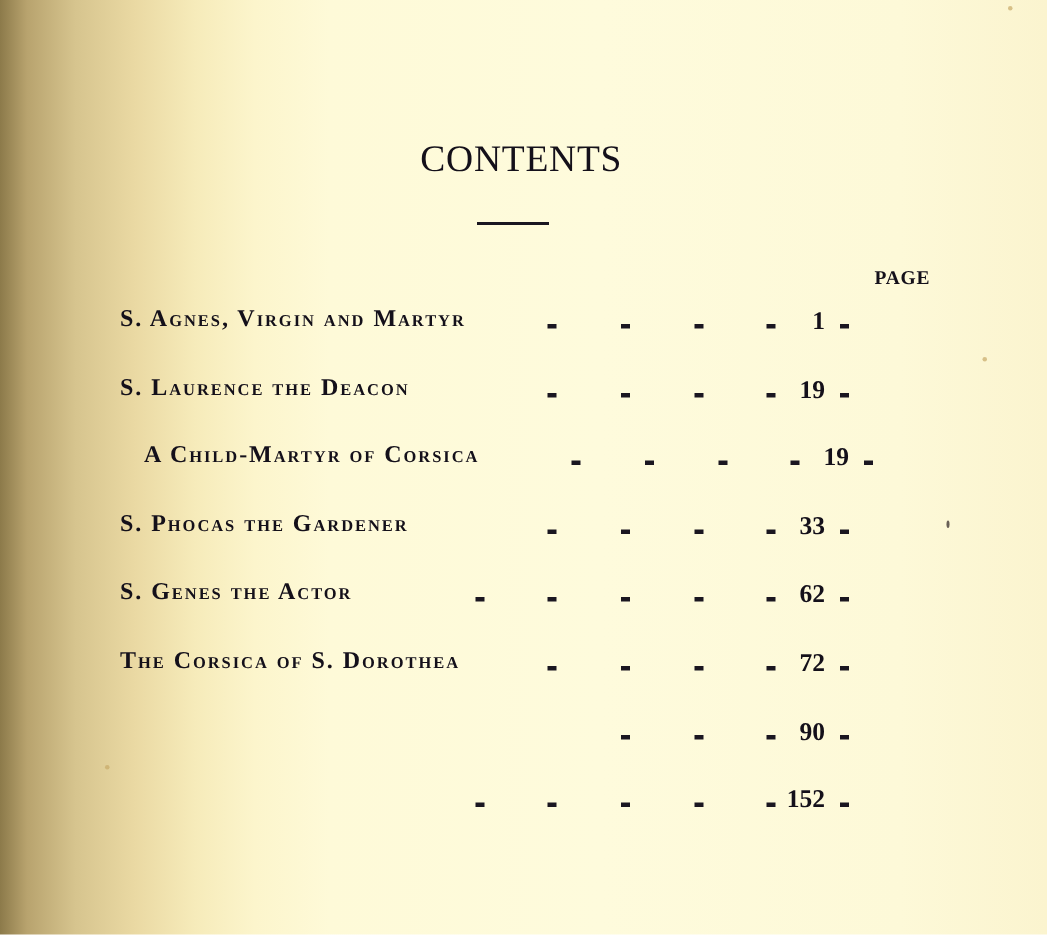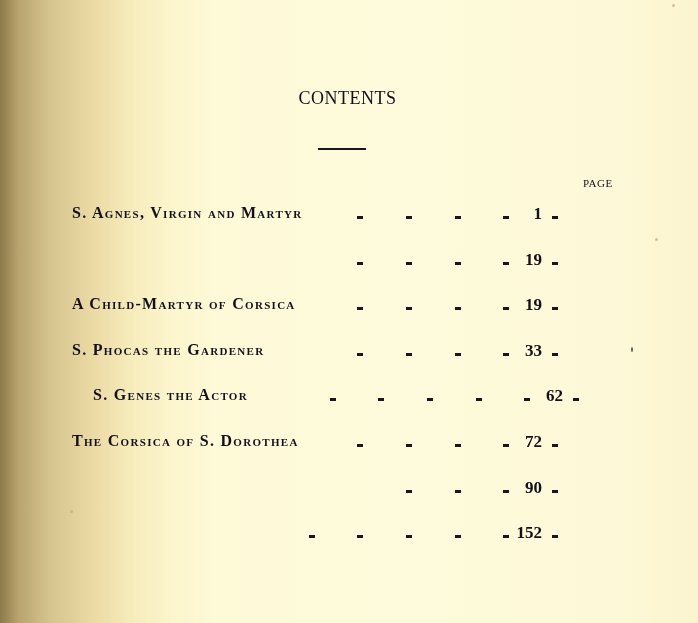--- a/index.html
+++ b/index.html
@@ -8,33 +8,33 @@
     background: linear-gradient(to right,
       #8c7a4a 0px, #b8a36e 18px, #d6c48e 50px, #ead9a3 90px,
       #f6ebba 130px, #fcf5cc 170px, #fefad8 220px, #fefbdc 400px,
       #fdf9d8 600px, #fbf4cf 698px);
     font-family: "Liberation Serif", "DejaVu Serif", serif;
     color: #14101a;
   }
   .speck { position: absolute; border-radius: 50%; background: #c8a968; opacity: .7; }
   .title {
     position: absolute; left: 0; width: 698px; top: 76px; text-align: center;
-    font-size: 18px; letter-spacing: 0.5px; font-weight: normal;
+    font-size: 25px; letter-spacing: 0.5px; font-weight: normal;
     padding-left: 0;
   }
   .title span { display: inline-block; margin-left: -3px; }
   .rule {
     position: absolute; left: 318px; top: 148px; width: 48px; height: 2px;
     background: #1a1620;
   }
   .page-head {
-    position: absolute; left: 583px; top: 177px; font-size: 11px;
-    font-weight: normal; letter-spacing: 0.5px;
+    position: absolute; left: 583px; top: 177px; font-size: 13px;
+    font-weight: bold; letter-spacing: 0.5px;
   }
-  .entry { position: absolute; left: 4px; width: 624px; height: 24px; }
+  .entry { position: absolute; left: 12px; width: 624px; height: 24px; }
   .entry-title {
     position: absolute; left: 68px; top: 0;
     font-variant: small-caps; font-weight: bold; font-size: 16px;
     letter-spacing: 1.3px; white-space: nowrap;
   }
   .dash {
     position: absolute; top: 12px; width: 6px; height: 3px; background: #1a1620;
   }
   .pg {
     position: absolute; right: 86px; top: 0; font-size: 17px; font-weight: bold;
@@ -53,34 +53,35 @@
 <div class="rule"></div>
 <div class="page-head">PAGE</div>
 
 <div id="toc">
   <div class="entry" style="top:204px;">
     <span class="entry-title">S. Agnes, Virgin and Martyr</span>
     <span class="leaders"><span class="dash" style="left: 353px;"></span><span class="dash" style="left: 402px;"></span><span class="dash" style="left: 451px;"></span><span class="dash" style="left: 499px;"></span><span class="dash" style="left: 548px;"></span></span>
     <span class="pg">1</span>
   </div>
   <div class="entry" style="top:250px;">
+    <span class="entry-title">S. Laurence the Deacon</span>
     <span class="leaders"><span class="dash" style="left: 353px;"></span><span class="dash" style="left: 402px;"></span><span class="dash" style="left: 451px;"></span><span class="dash" style="left: 499px;"></span><span class="dash" style="left: 548px;"></span></span>
     <span class="pg">19</span>
   </div>
-  <div class="entry" style="top:295px;">
+  <div class="entry" style="top:295px;margin-left:16px;">
     <span class="entry-title">A Child-Martyr of Corsica</span>
     <span class="leaders"><span class="dash" style="left: 353px;"></span><span class="dash" style="left: 402px;"></span><span class="dash" style="left: 451px;"></span><span class="dash" style="left: 499px;"></span><span class="dash" style="left: 548px;"></span></span>
     <span class="pg">19</span>
   </div>
   <div class="entry" style="top:341px;">
     <span class="entry-title">S. Phocas the Gardener</span>
     <span class="leaders"><span class="dash" style="left: 353px;"></span><span class="dash" style="left: 402px;"></span><span class="dash" style="left: 451px;"></span><span class="dash" style="left: 499px;"></span><span class="dash" style="left: 548px;"></span></span>
     <span class="pg">33</span>
   </div>
-  <div class="entry" style="top:386px;margin-left:21px;">
+  <div class="entry" style="top:386px;">
     <span class="entry-title">S. Genes the Actor</span>
     <span class="leaders"><span class="dash" style="left: 305px;"></span><span class="dash" style="left: 353px;"></span><span class="dash" style="left: 402px;"></span><span class="dash" style="left: 451px;"></span><span class="dash" style="left: 499px;"></span><span class="dash" style="left: 548px;"></span></span>
     <span class="pg">62</span>
   </div>
   <div class="entry" style="top:432px;">
     <span class="entry-title">The Corsica of S. Dorothea</span>
     <span class="leaders"><span class="dash" style="left: 353px;"></span><span class="dash" style="left: 402px;"></span><span class="dash" style="left: 451px;"></span><span class="dash" style="left: 499px;"></span><span class="dash" style="left: 548px;"></span></span>
     <span class="pg">72</span>
   </div>
   <div class="entry" style="top:478px;">

